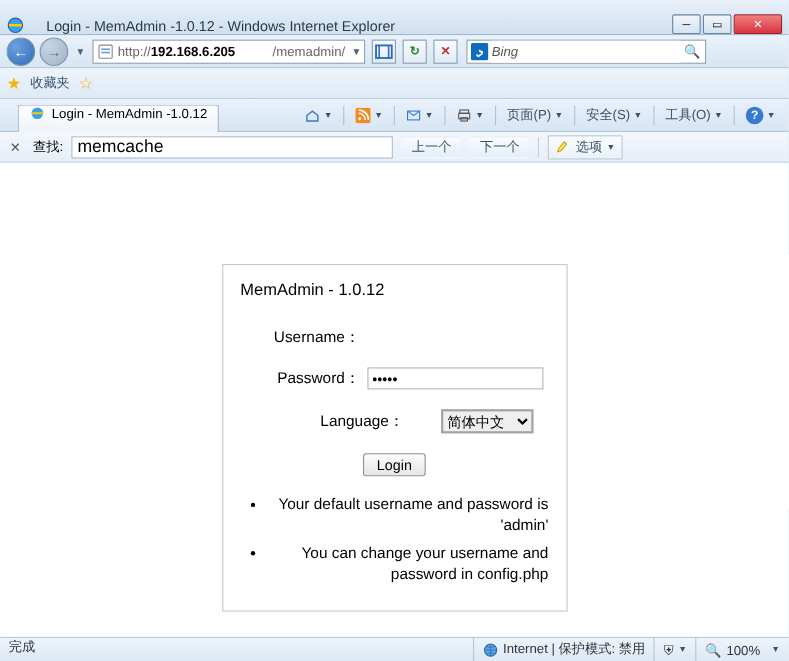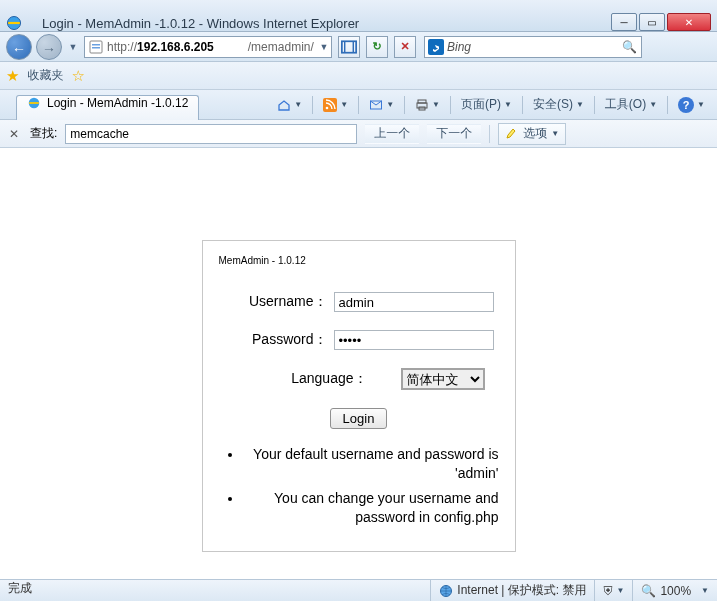--- a/index.html
+++ b/index.html
@@ -38,28 +38,28 @@
   .cmd { height:22px; padding:0 6px; display:flex; align-items:center; gap:3px; color:#3a526a; border-radius:2px;}
   .cmd svg { width:14px; height:14px; }
   .tri { font-size:8px; color:#3a526a; }
   .sep { width:1px; height:18px; background:#b0c2d4; margin:0 2px;}
   .help { width:16px; height:16px; border-radius:50%; background:#3a78d6; color:#fff; font-weight:bold; display:flex; align-items:center; justify-content:center; font-size:11px;}
 
   
   .findrow { height:28px; background:linear-gradient(#f3f7fc,#e6eef7); border-bottom:1px solid #c0cfde; display:flex; align-items:center; padding:0 6px; gap:8px;}
   .xbtn { width:16px; height:16px; color:#555; display:flex; align-items:center; justify-content:center; font-size:12px;}
   .findinput { width:292px; height:20px; border:1px solid #a0b4c8; background:#fff; }
-  .findinput input { border:none; outline:none; width:100%; height:100%; padding:0 4px; font-size:12px;}
+  .findinput input { border:none; outline:none; width:100%; height:100%; padding:0 4px; font-size:16px;}
   .findbtn { height:20px; padding:0 8px; background:linear-gradient(#f8fbff,#e5eef7); border:1px solid transparent; color:#3a526a; font-size:12px; display:flex; align-items:center;}
   .optbtn { height:22px; padding:0 6px; border:1px solid #b9cad9; background:linear-gradient(#fafdff,#eaf1f9); display:flex; align-items:center; gap:4px; font-size:12px; color:#3a526a;}
 
   
   .content { width:717px; height:calc(601px - 30px - 30px - 28px - 30px - 28px - 22px); background:#fff; overflow:auto; position:relative;}
   .loginbox { width:314px; border:1px solid #c7c7c7; margin:92px auto 0; padding:14px 16px 18px; font-family: "Times New Roman", serif; font-size:14px; color:#000;}
-  .loginbox h3 { font-weight:normal; font-size:10px; margin-bottom:26px;}
+  .loginbox h3 { font-weight:normal; font-size:15px; margin-bottom:26px;}
   .frow { display:flex; align-items:center; margin-bottom:18px; }
   .frow label { width:115px; text-align:right; padding-right:6px; }
   .frow input[type=text],.frow input[type=password] { width:160px; height:20px; border:1px solid #aeb7bf; padding:0 4px; font-size:13px;}
   .frow select { width:84px; height:22px; border:2px solid #a3a3a3; font-size:13px;margin-left:27px;}
   .langrow label { width:155px; }
   .btnrow { text-align:center; margin:8px 0 16px;}
   .loginbtn { padding:2px 12px; border:1px solid #8f8f8f; background:linear-gradient(#fcfcfc,#e6e6e6); border-radius:3px; font-size:13px;}
   .loginbox ul { padding-left:24px; font-size:14px;text-align:right; }
   .loginbox ul li { margin-bottom:6px; line-height:1.35; }
 
@@ -218,21 +218,20 @@
     <span>选项</span> 
       <span class="tri">▼</span>
   </div>
 </div>
 
 <div class="content">
   <div class="loginbox">
     <h3>MemAdmin - 1.0.12</h3>
     <div class="frow">
       <label>Username：</label>
-      <input type="text" value="admin" style="">
     </div>
     <div class="frow">
       <label>Password：</label>
       <input type="password" value="admin" style="">
     </div>
     <div class="frow langrow">
       <label>Language：</label>
       <select>
         <option>简体中文</option>
       </select>

